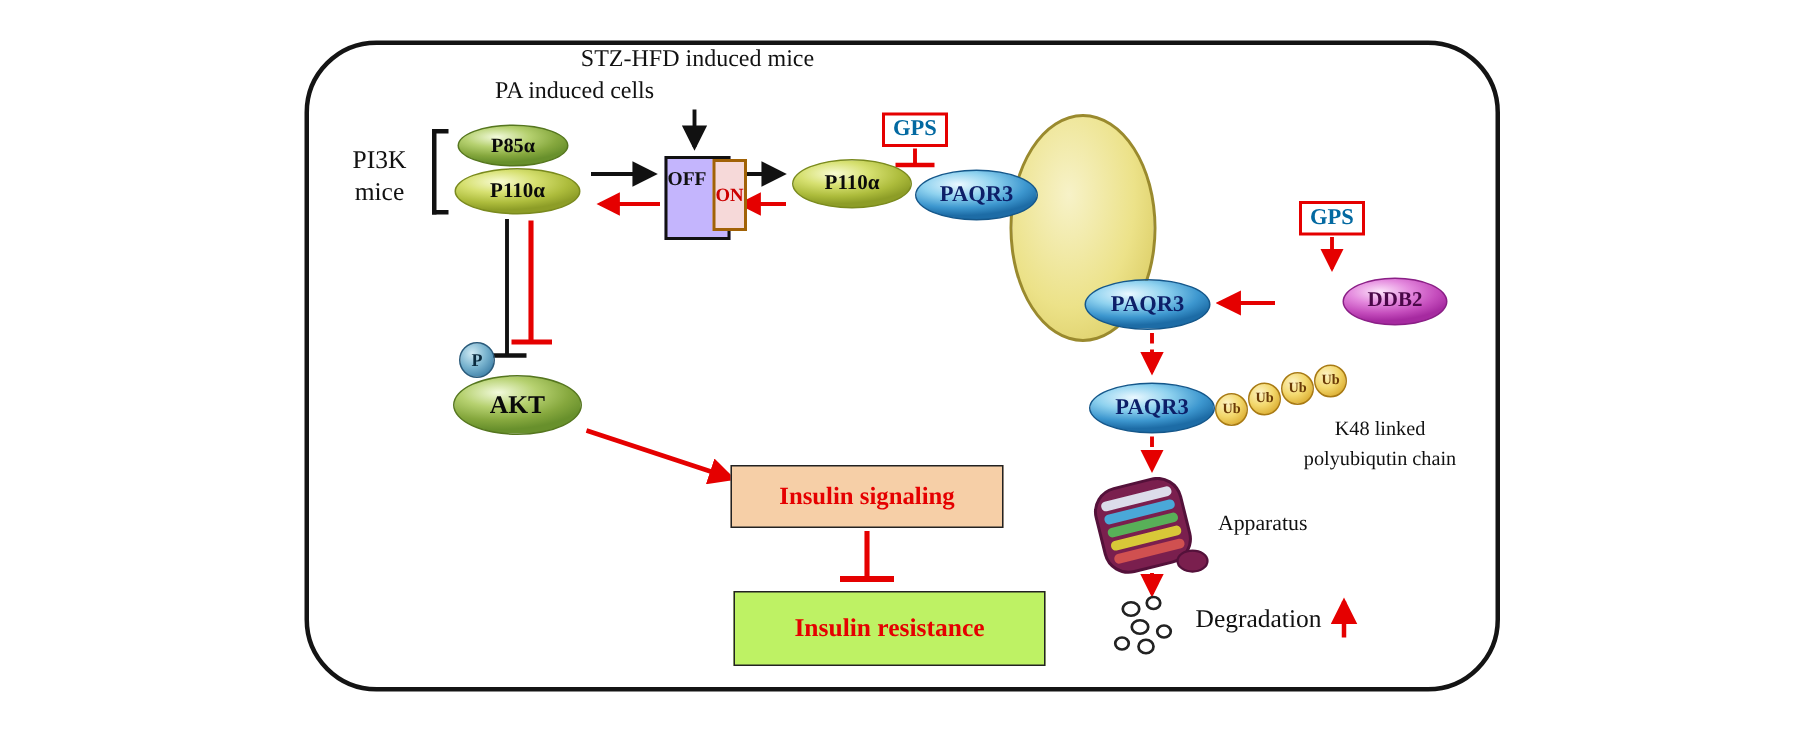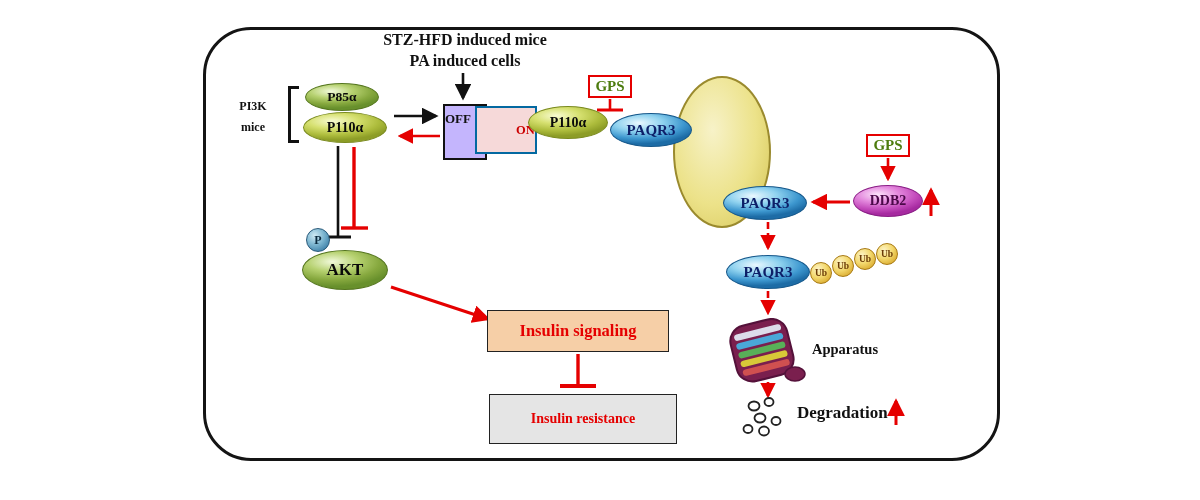--- a/index.html
+++ b/index.html
@@ -1,32 +1,32 @@
 <!DOCTYPE html>
 <html><head>
 <meta charset="utf-8">
 <style>
   * { margin:0; padding:0; box-sizing:border-box; }
   html,body { background:#ffffff; }
   body { width:1200px; height:500px; font-family:"Liberation Serif", serif; }
   #canvas { position:relative; width:1200px; height:500px; background:#fff; overflow:hidden; }
   .abs { position:absolute; }
-  .txt { font-weight:bold; color:#111; }
+  .txt { font-weight:normal; color:#111; }
   .frame { left:203px; top:27px; width:797px; height:434px; border:3px solid #141414; border-radius:48px; background:#fff; }
   .node { display:flex; align-items:center; justify-content:center; border-radius:50%; font-weight:bold; z-index:3; text-align:center; }
   .green { background: radial-gradient(ellipse 75% 65% at 35% 28%, #f2fadc 0%, #b6d170 40%, #86a83e 75%, #68902c 100%); border:1.5px solid #55761f; color:#0a0a0a; }
   .yellowgreen { background: radial-gradient(ellipse 75% 65% at 35% 28%, #f8fbd2 0%, #d6e070 40%, #adbc3c 75%, #8d9d27 100%); border:1.5px solid #7a8a1e; color:#0a0a0a; }
   .blue { background: radial-gradient(ellipse 75% 65% at 35% 28%, #eaf8ff 0%, #8fd2ef 40%, #3d97cf 75%, #1d6ca6 100%); border:1.5px solid #15578a; color:#0d1f68; }
   .magenta { background: radial-gradient(ellipse 75% 65% at 35% 28%, #fce4fa 0%, #e48ade 40%, #c44cbc 75%, #a62aa0 100%); border:1.5px solid #8a1f86; color:#4a0848; }
   .gold { background: radial-gradient(circle at 35% 30%, #fdf3c4 0%, #f3d86d 45%, #d9a92c 85%); border:1.2px solid #a87a14; color:#6a3a06; }
   .golgi { background: radial-gradient(ellipse at 40% 35%, #f7f2c8 0%, #ece289 55%, #d8c95e 90%); border:2px solid #9a8a2e; border-radius:50%; z-index:1; }
-  .gps { border:2.5px solid #e50000; color:#4d7c0f; font-weight:bold; background:#fff; display:flex; align-items:center; justify-content:center; font-size:15px; z-index:3; }
+  .gps { border:2.5px solid #e50000; color:#0369a1; font-weight:bold; background:#fff; display:flex; align-items:center; justify-content:center; font-size:15px; z-index:3; }
   .switch { border:2px solid #111; background:#c4b5fd; z-index:3; display:flex; flex-direction:row; align-items:stretch;text-align:right; }
   .switch-off { height:26px; display:flex; align-items:center; justify-content:center; font-weight:bold; font-size:13px; color:#111; }
-  .switch-on { margin:0 4px 4px 4px; border:2px solid #0369a1; color:#cc0000; flex:1; display:flex; align-items:center; justify-content:center; font-weight:bold; font-size:12.5px; background:#f6d9d9;padding-left:39px; }
+  .switch-on { margin:0 4px 4px 4px; border:2px solid #a16207; color:#cc0000; flex:1; display:flex; align-items:center; justify-content:center; font-weight:bold; font-size:12.5px; background:#f6d9d9; }
   .outcome { display:flex; align-items:center; justify-content:center; border:1.6px solid #222; font-weight:bold; color:#e50000; z-index:3; text-align:center; }
   .bracket { border:3px solid #111; border-right:none; z-index:2; }
 </style>
 </head>
 <body>
 
 <div id="canvas">
 
   <div class="abs frame"></div>
 
@@ -58,49 +58,53 @@
     <line x1="338" y1="146" x2="338" y2="236" stroke="#111" stroke-width="2.6"></line>
     <line x1="325" y1="237" x2="351" y2="237" stroke="#111" stroke-width="3"></line>
     <line x1="354" y1="147" x2="354" y2="227" stroke="#e50000" stroke-width="3.4"></line>
     <line x1="341" y1="228" x2="368" y2="228" stroke="#e50000" stroke-width="3.4"></line>
     <line x1="391" y1="287" x2="488" y2="319" stroke="#e50000" stroke-width="3" marker-end="url(#mr)"></line>
     <line x1="578" y1="354" x2="578" y2="384" stroke="#e50000" stroke-width="3.4"></line>
     <line x1="560" y1="386" x2="596" y2="386" stroke="#e50000" stroke-width="4"></line>
   </svg>
 
   <div class="abs txt" style="left:330px; top:31px; width:270px; text-align:center; font-size:16px;">STZ-HFD induced mice</div>
-  <div class="abs txt" style="left:330px; top:52px; width:270px; text-align:center; font-size:16px;">PA induced cells</div>
+  <div class="abs txt" style="left:330px; top:52px; width:270px; font-size:16px;">PA induced cells</div>
 
-  <div class="abs txt" style="left:220px; top:96px; width:66px; text-align:center; font-size:12px; line-height:21px;">
+  <div class="abs txt" style="left:220px; top:96px; width:66px; text-align:center; font-size:17px; line-height:21px;">
     <div>PI3K</div>
     <div>mice</div>
   </div>
   <div class="abs bracket" style="left:288px; top:86px; width:11px; height:57px;"></div>
 
   <div class="abs node green" style="left:305px; top:83px; width:74px; height:28px; font-size:13.5px;">P85α</div>
   <div class="abs node yellowgreen" style="left:303px; top:112px; width:84px; height:31px; font-size:14px;">P110α</div>
 
   <div class="abs switch" style="left:443px; top:104px; width:44px; height:56px;">
     <div class="switch-off">OFF</div>
     <div class="switch-on">ON</div>
   </div>
 
   <div class="abs node yellowgreen" style="left:528px; top:106px; width:80px; height:33px; font-size:14px;">P110α</div>
   <div class="abs gps" style="left:588px; top:75px; width:44px; height:23px;">GPS</div>
   <div class="abs node blue" style="left:610px; top:113px; width:82px; height:34px; font-size:15px;">PAQR3</div>
 
   <div class="abs node blue" style="left:723px; top:186px; width:84px; height:34px; font-size:15px;">PAQR3</div>
   <div class="abs gps" style="left:866px; top:134px; width:44px; height:23px;">GPS</div>
-  <div class="abs node magenta" style="left:853px; top:185px; width:70px; height:32px; font-size:14px;">DDB2</div>
+  <div class="abs node magenta" style="left:895px; top:185px; width:70px; height:32px; font-size:14px;">DDB2</div>
 
   <div class="abs node blue" style="left:726px; top:255px; width:84px; height:34px; font-size:15px;">PAQR3</div>
   <div class="abs node gold" style="left:810px; top:262px; width:22px; height:22px; font-size:9.5px;">Ub</div>
   <div class="abs node gold" style="left:832px; top:255px; width:22px; height:22px; font-size:9.5px;">Ub</div>
   <div class="abs node gold" style="left:854px; top:248px; width:22px; height:22px; font-size:9.5px;">Ub</div>
   <div class="abs node gold" style="left:876px; top:243px; width:22px; height:22px; font-size:9.5px;">Ub</div>
+  <div class="abs txt" style="left:840px; top:276px; width:160px; text-align:center; font-size:13.5px; line-height:20px;">
+    <div>K48 linked</div>
+    <div>polyubiqutin chain</div>
+  </div>
 
   <svg class="abs" style="left:725px; top:318px; z-index:3;" width="90" height="70" viewBox="0 0 90 70">
     <g transform="rotate(-14 40 32)">
       <rect x="8" y="3" width="58" height="57" rx="16" fill="#7a1f4e" stroke="#54113a" stroke-width="2"></rect>
       <rect x="13" y="10" width="48" height="6.5" rx="3" fill="#dcdcea"></rect>
       <rect x="13" y="19" width="48" height="6.5" rx="3" fill="#4aa8d8"></rect>
       <rect x="13" y="28" width="48" height="6.5" rx="3" fill="#58b058"></rect>
       <rect x="13" y="37" width="48" height="6.5" rx="3" fill="#d8c838"></rect>
       <rect x="13" y="46" width="48" height="6.5" rx="3" fill="#d05050"></rect>
     </g>
@@ -115,15 +119,15 @@
     <ellipse cx="8" cy="33" rx="4.5" ry="4" fill="#fff" stroke="#222" stroke-width="1.8"></ellipse>
     <ellipse cx="24" cy="35" rx="5" ry="4.5" fill="#fff" stroke="#222" stroke-width="1.8"></ellipse>
     <ellipse cx="36" cy="25" rx="4.5" ry="4" fill="#fff" stroke="#222" stroke-width="1.8"></ellipse>
   </svg>
   <div class="abs txt" style="left:797px; top:403px; font-size:17px;">Degradation</div>
 
   <div class="abs node" style="left:306px; top:228px; width:24px; height:24px; font-size:12px; background: radial-gradient(circle at 35% 30%, #cfeaf4 0%, #7ab4cf 45%, #3a7ca5 85%); border:1.3px solid #2a5a7a; color:#0a2a3e; z-index:4;">P</div>
   <div class="abs outcome" style="left:487px; top:310px; width:182px; height:42px; background:#f6cfa7; font-size:16.5px;">Insulin signaling</div>
 
   <div class="abs node green" style="left:302px; top:250px; width:86px; height:40px; font-size:17px;">AKT</div>
-  <div class="abs outcome" style="left:489px; top:394px; width:188px; height:50px; background:#e5e5e5; font-size:14px;">Insulin resistance</div>
+  <div class="abs outcome" style="left:489px; top:394px; width:208px; height:50px; background:#bef264; font-size:17px;">Insulin resistance</div>
 
 </div>
 
 </body></html>

